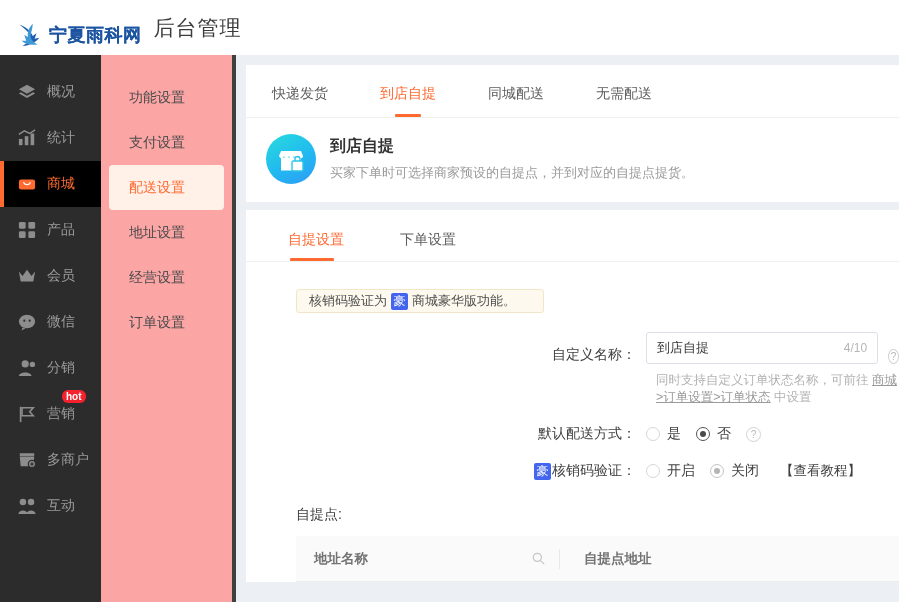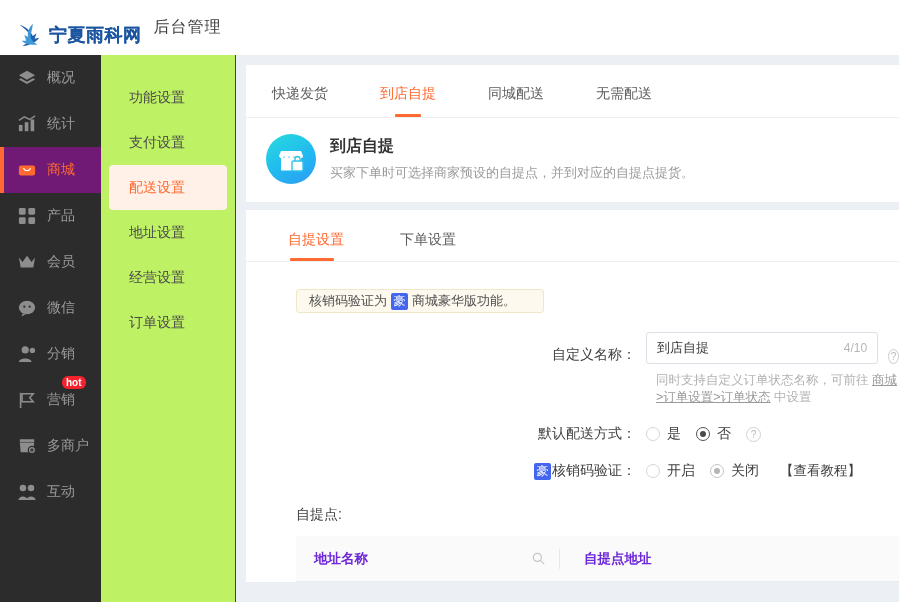--- a/index.html
+++ b/index.html
@@ -19,58 +19,59 @@
     position: relative;
   }
   .logo-wrap { display: flex; align-items: center; gap: 5px; margin-top: 15px; }
   .logo-mark { width: 30px; height: 30px; flex: 0 0 30px; }
   .logo-text {
     font-size: 18px; font-weight: bold; letter-spacing: 0.5px;
     background: linear-gradient(180deg,#2b6fc2 0%,#1b4f96 100%);
     -webkit-background-clip: text; background-clip: text; color: #1c54a0;
   }
   .topbar-title {
-    font-size: 16px; color: #3c3c3c; margin-left: 12px; letter-spacing: 1px;
+    font-size: 21px; color: #3c3c3c; margin-left: 12px; letter-spacing: 1px;
   }
 
   
   .body-row { display: flex; height: 547px; width: 899px; }
 
   
   .sidebar {
     width: 101px; flex: 0 0 101px;
     background: #2c2c2c;
+    padding-top: 14px;
     position: relative;
   }
   .nav-item {
     height: 46px; display: flex; align-items: center;
     padding-left: 18px; gap: 11px;
     color: #9a9a9a; font-size: 14px; position: relative;
     cursor: pointer;
   }
   .nav-item .nav-ico { width: 18px; height: 18px; flex: 0 0 18px; display: block; }
   .nav-item.active {
-    background: #701a75; color: #ff6a31;
+    background: #000000; color: #ff6a31;
   }
   .nav-item.active::before {
     content: ""; position: absolute; left: 0; top: 0; bottom: 0;
     width: 4px; background: #ff6a31;
   }
   .hot-badge {
     position: absolute; left: 62px; top: -1px;
     background: #f5222d; color: #fff;
     font-size: 10px; line-height: 13px; padding: 0 4px;
     border-radius: 6px; font-weight: bold;
   }
 
   
   .submenu {
     width: 135px; flex: 0 0 135px;
-    background: #bef264;
-    border-right: 1px solid #404040;
+    background: #fca5a5;
+    border-right: 4px solid #404040;
     padding-top: 20px;
   }
   .sub-item {
     height: 45px; display: flex; align-items: center;
     padding-left: 20px; font-size: 14px; color: #4a4a4a;
     margin: 0 8px; border-radius: 4px; cursor: pointer;
   }
   .sub-item.active { background: #fff0e8; color: #ff6a31; }
 
   
@@ -186,21 +187,21 @@
   }
   .radio-txt { font-size: 14px; color: #3f3f3f; }
   .tutorial { font-size: 13.5px; color: #3f3f3f; margin-left: 6px; cursor: pointer; }
 
   .table-wrap { margin-top: 12px; padding-left: 50px; }
   .thead {
     display: flex; align-items: center; height: 46px;
     background: #fafafa; border-bottom: 1px solid #ececec; width: 603px;
   }
   .th {
-    font-size: 13.5px; font-weight: bold; color: #6d28d9;
+    font-size: 13.5px; font-weight: bold; color: #737373;
     display: flex; align-items: center;
   }
   .th.c1 { width: 263px; padding-left: 18px; justify-content: space-between; padding-right: 14px; }
   .th.c2 { padding-left: 24px; border-left: 1px solid #e8e8e8; height: 20px; }
   .search-ico { width: 13px; height: 13px; opacity: .45; }
 </style>
 </head>
 <body>
 
 <div class="topbar">

